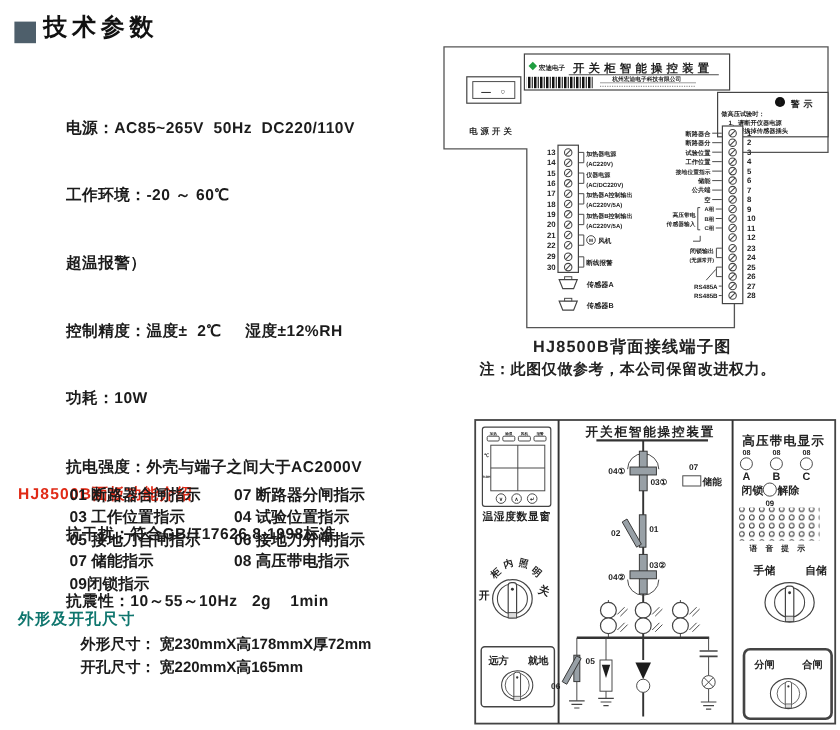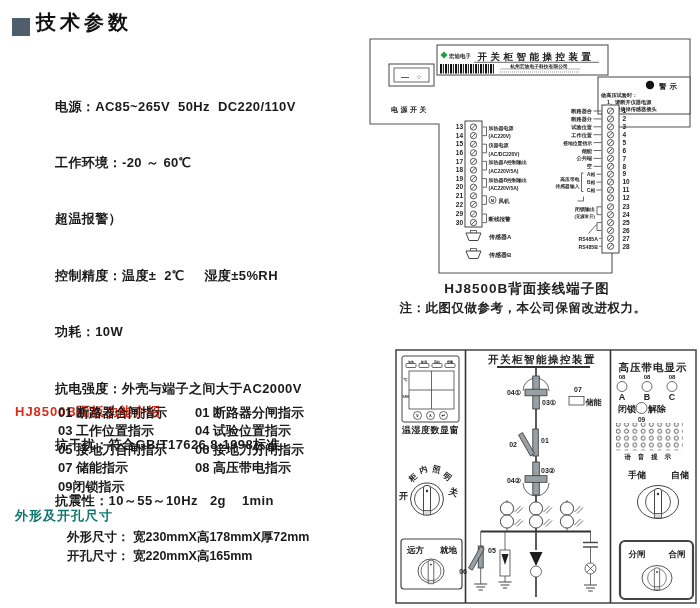--- a/index.html
+++ b/index.html
@@ -27,32 +27,32 @@
 
 <div class="abs" id="page-title">
   <span id="title-square"></span>
   <span>技术参数</span>
 </div>
 
 <div class="abs" id="specs">
   <div>电源：AC85~265V  50Hz  DC220/110V</div>
   <div>工作环境：-20 ～ 60℃</div>
   <div>超温报警）</div>
-  <div>控制精度：温度±  2℃     湿度±5%RH</div>
+  <div>控制精度：温度±  2℃     湿度±12%RH</div>
   <div>功耗：10W</div>
   <div>抗电强度：外壳与端子之间大于AC2000V</div>
   <div>抗干扰：符合GB/T17626.8-1998标准</div>
   <div>抗震性：10～55～10Hz   2g    1min</div>
 </div>
 
 <div class="abs" id="intro-heading">HJ8500B面板功能介绍</div>
 <div class="abs" id="intro-list">
   <div class="intro-row">
       <span class="l">01 断路器合闸指示</span>
-      <span>01 断路器分闸指示</span>
+      <span>07 断路器分闸指示</span>
     </div>
   <div class="intro-row">
       <span class="l">03 工作位置指示</span>
       <span>04 试验位置指示</span>
     </div>
   <div class="intro-row">
       <span class="l">05 接地刀合闸指示</span>
       <span>06 接地刀分闸指示</span>
     </div>
   <div class="intro-row">

